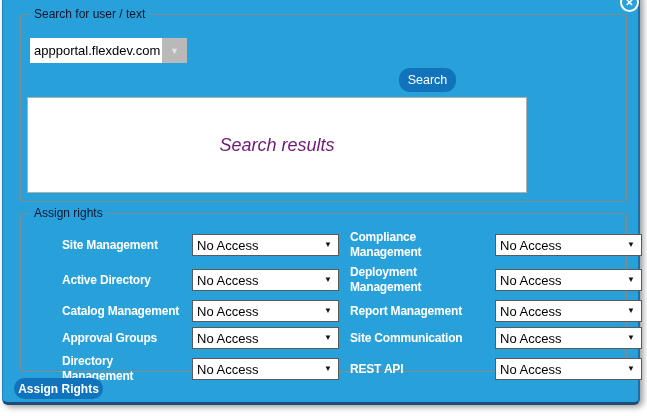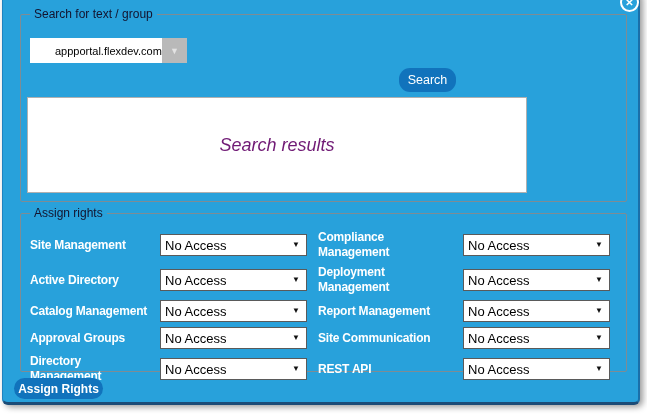--- a/index.html
+++ b/index.html
@@ -37,21 +37,21 @@
     font-size:12px; color:#13132e; line-height:15px;
     white-space:nowrap;
   }
   .gb-search { left:20px; top:14px;  width:607px; height:188px; }
   .gb-rights { left:20px; top:213px; width:607px; height:159px; }
 
   
   .combo { position:absolute; display:flex; cursor:pointer; }
   .combo .combo-value {
     flex:1; background:#ffffff; color:#000;
-    font-size:11px; display:flex; align-items:center; padding:0 25px;
+    font-size:13px; display:flex; align-items:center; padding:0 4px;
     white-space:nowrap; overflow:hidden;
   }
   .combo .combo-arrow {
     background:#b9b9b9; color:#e3e3e3;
     display:flex; align-items:center; justify-content:center;
     font-size:9px;
   }
   .combo-domain { left:30px; top:38px; width:157px; height:25px; }
   .combo-domain .combo-arrow { width:25px; }
   .combo-user   { left:30px; top:68px; width:65px;  height:25px;margin-top:32px; }
@@ -81,21 +81,21 @@
   .results-box .results-hint {
     color:#701a75; font-style:italic; font-size:18px;
   }
 
   
   .rights-rows { position:absolute; left:30px; top:230px; width:580px; }
   .rights-row {
     display:grid;
     grid-template-columns:130px 147px 156px 147px;
     align-items:center;
-    min-height:22px; margin-bottom:5px;
+    min-height:22px; margin-bottom:5px;margin-left:32px;
   }
   .row-label {
     color:#ffffff; font-size:12px; font-weight:bold;
     letter-spacing:-0.2px; line-height:1.25;
     padding-right:6px;
   }
   .row-label.right { padding-left:11px; max-width:156px; }
   .rights-row:nth-child(5) .row-label.left { max-width:92px; } 
 
   .sel {
@@ -114,21 +114,21 @@
 <body>
 
 <div class="dialog">
   <div class="layer">
 
     <div class="close-btn">
       <span>✕</span>
     </div>
 
     <div class="groupbox gb-search">
-      <span class="gb-title">Search for text / group</span>
+      <span class="gb-title">Search for user / text</span>
     </div>
 
     <div class="combo combo-domain">
       <span class="combo-value">appportal.flexdev.com</span>
       <span class="combo-arrow">▼</span>
     </div>
 
     <div class="combo combo-user">
       <span class="combo-value">User</span>
       <span class="combo-arrow">▼</span>

